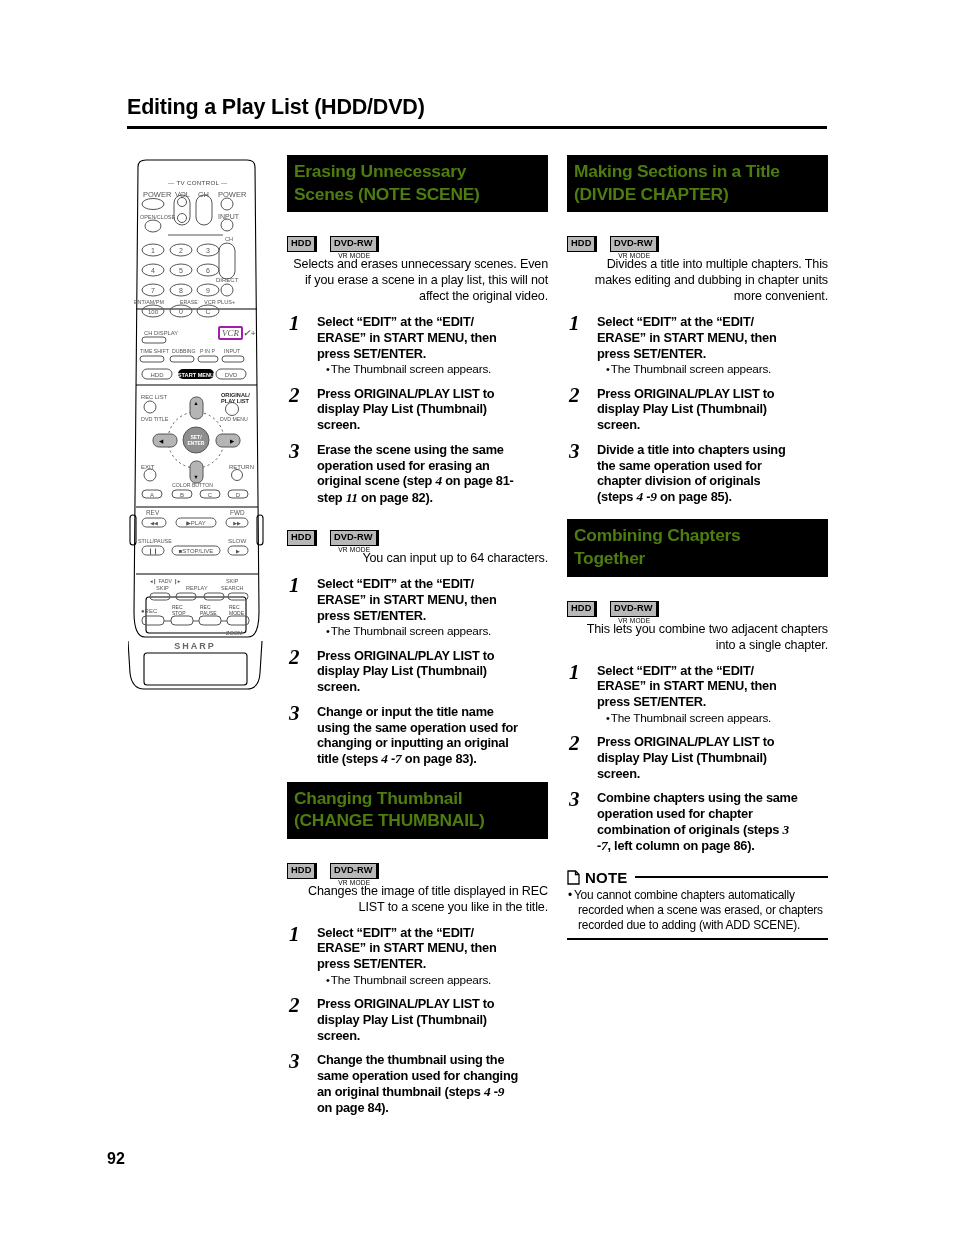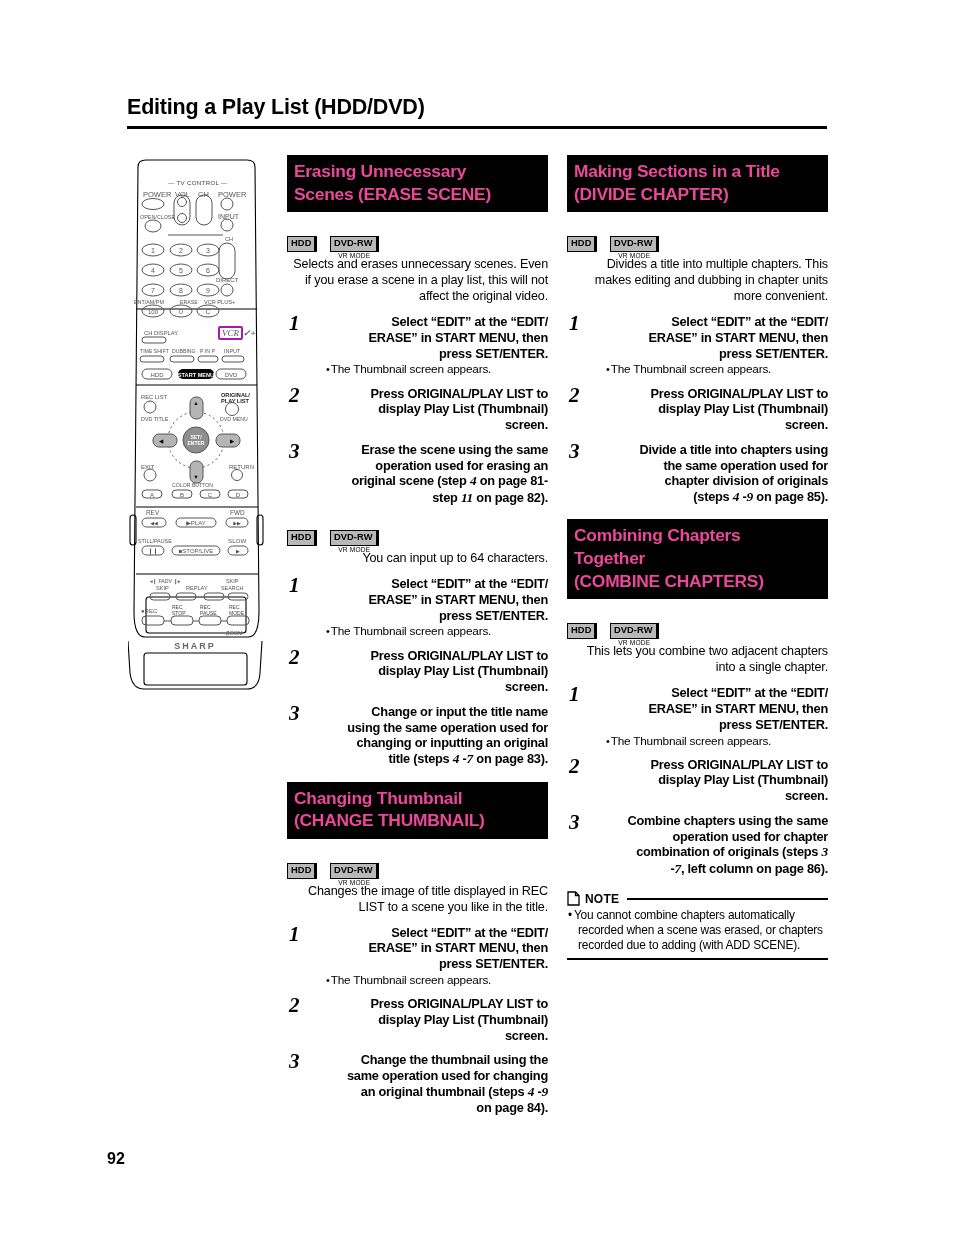--- a/index.html
+++ b/index.html
@@ -49,21 +49,21 @@
     position: absolute;
     top: 155px;
     width: 261px;
   }
   .col-left  { left: 287px; }
   .col-right { left: 567px; }
 
   
   .sec-head {
     background: #000;
-    color: #ec4899;
+    color: #4d7c0f;
     font-weight: bold;
     font-size: 17.4px;
     line-height: 1.30;
     padding: 5px 7px 7px 7px;
     letter-spacing: -0.25px;
   }
   .sec-head .ln { display: block; white-space: nowrap; }
   .sec-head .ind { padding-left: 8px; }
 
   
@@ -121,21 +121,20 @@
     font-family: "Liberation Serif", serif;
     font-size: 21px;
     font-weight: bold;
     font-style: italic;
   }
   .step .txt {
     font-size: 12.8px;
     font-weight: bold;
     line-height: 1.23;
     letter-spacing: -0.25px;
-    text-align: right;
   }
   .step .txt i {
     font-family: "Liberation Serif", serif;
     font-style: italic;
     font-weight: bold;
     font-size: 13.4px;
   }
   .step .note-line {
     font-size: 11.8px;
     font-weight: normal;
@@ -157,21 +156,21 @@
     align-items: center;
     gap: 5px;
   }
   .note-head .doc-icon {
     width: 13px;
     height: 15px;
     flex: 0 0 auto;
     display: block;
   }
   .note-head .note-label {
-    font-size: 12px;
+    font-size: 15px;
     font-weight: bold;
     letter-spacing: 0.2px;
   }
   .note-head .rule {
     flex: 1 1 auto;
     height: 2px;
     background: #000;
     margin-left: 3px;
   }
   .note-body {
@@ -410,21 +409,21 @@
 
 <div style="position:absolute;left:218px;top:328px;font-family:'Liberation Serif',serif;font-size:9px;font-style:italic;color:#555;">
   <span style="border:2px solid #a21caf;padding:0 2px;border-radius:2px;">VCR</span><span style="font-weight:bold;">✓+</span>
 </div>
 
 <div class="col col-left">
 
   <div>
     <div class="sec-head">
       <span class="ln">Erasing Unnecessary</span>
-      <span class="ln">Scenes (ERASE SCENE)</span>
+      <span class="ln">Scenes (NOTE SCENE)</span>
     </div>
     <div class="badges">
       <span class="badge hdd">
         <span class="chip">HDD</span>
       </span>
       <span class="badge">
         <span class="chip">DVD-RW</span>
         <span class="sub">VR MODE</span>
       </span>
     </div>
@@ -594,21 +593,20 @@
         <span>chapter division of originals</span><br>
         <span>(steps <i>4</i> -<i>9</i> on page 85).</span>
       </div>
     </div>
   </div>
 
   <div style="margin-top:14px;">
     <div class="sec-head">
       <span class="ln">Combining Chapters</span>
       <span class="ln">Together</span>
-      <span class="ln">(COMBINE CHAPTERS)</span>
     </div>
     <div class="badges">
       <span class="badge hdd">
         <span class="chip">HDD</span>
       </span>
       <span class="badge">
         <span class="chip">DVD-RW</span>
         <span class="sub">VR MODE</span>
       </span>
     </div>

